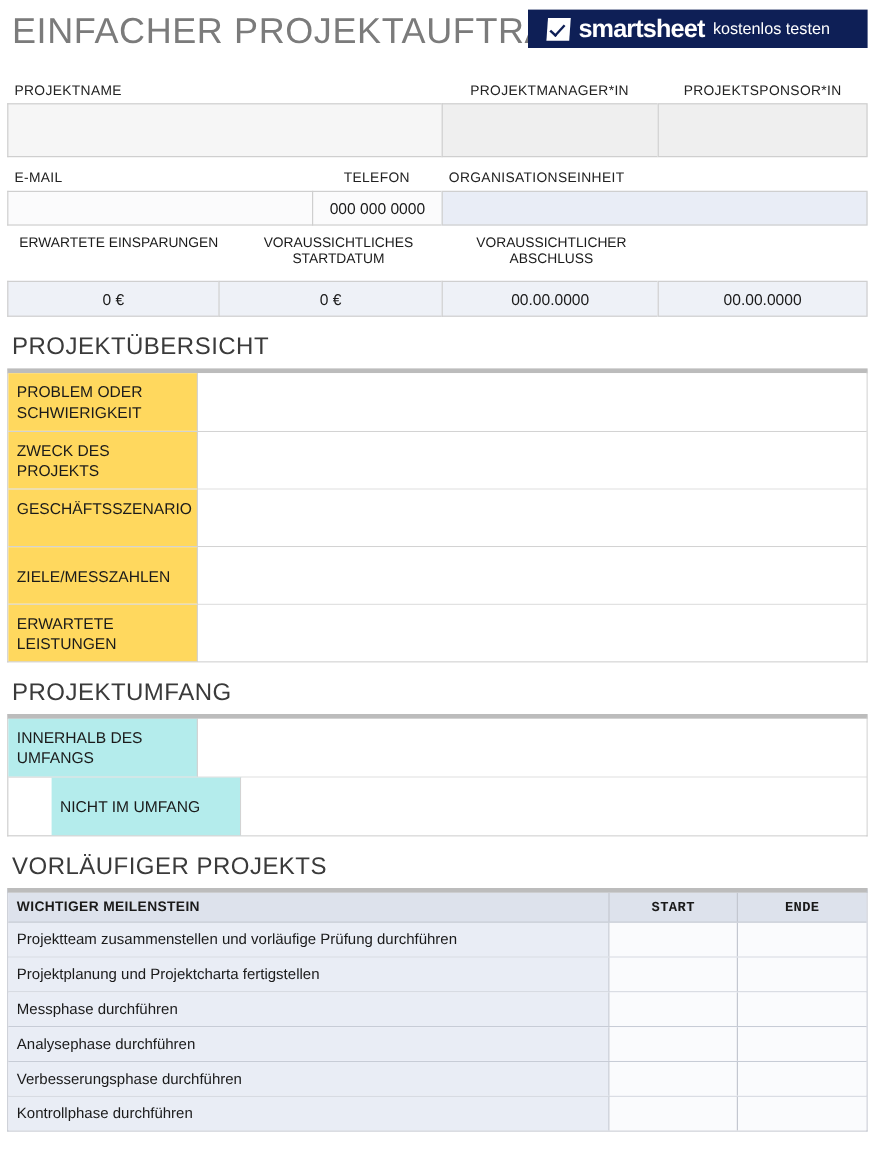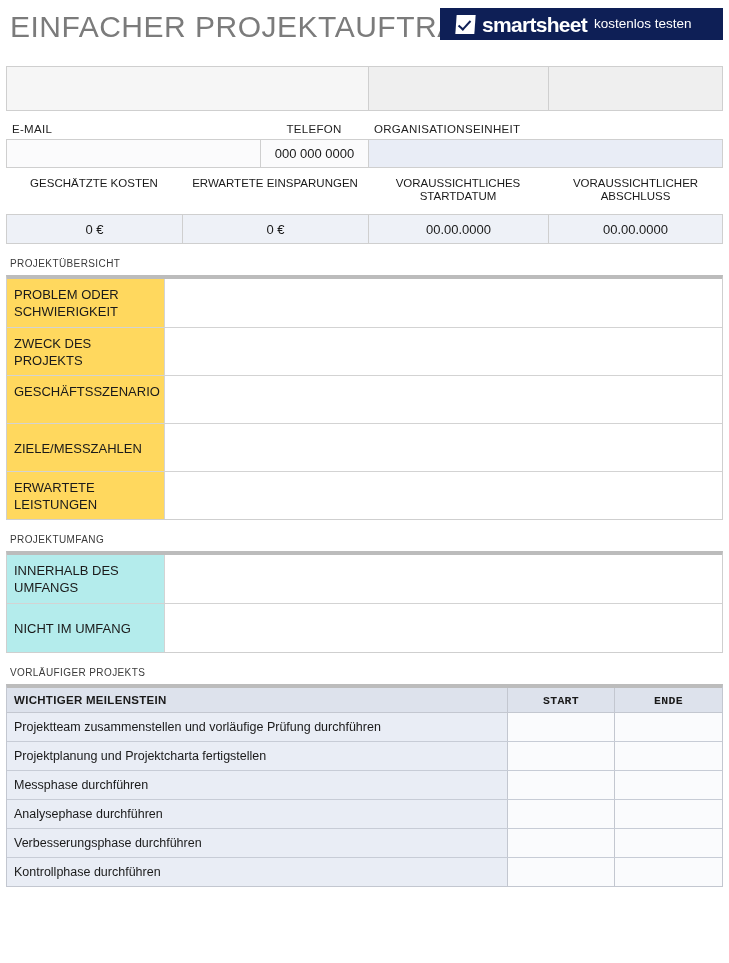--- a/index.html
+++ b/index.html
@@ -139,21 +139,21 @@
   .w-email   { width: 254px; }
   .w-tel     { width: 108px; }
   .w-org     { width: 355px; }
   .w-c1      { width: 176px; }
   .w-c2      { width: 186px; }
   .w-c3      { width: 180px; }
   .w-c4      { width: 175px; }
 
   
   .section-title {
-    font-size: 10px;
+    font-size: 20px;
     color: #3a3a3a;
     letter-spacing: 0.4px;
     margin: 14px 0 6px 4px;
     font-weight: 400;
   }
   .tbl {
     border-top: 4px solid #bcbcbc;
     border-left: 1px solid #cfcfcf;
     border-right: 1px solid #cfcfcf;
     border-bottom: 1px solid #cfcfcf;
@@ -260,41 +260,43 @@
 
   <div class="header">
     <div class="doc-title">EINFACHER PROJEKTAUFTRAG</div>
     <div class="logo-box">
       <span class="logo-mark"></span>
       <span class="logo-word">smartsheet</span>
       <span class="logo-tag">kostenlos testen</span>
     </div>
   </div>
 
+  <div class="form-labels">
+    <div class="lbl left w-name">PROJEKTNAME</div>
+    <div class="lbl center w-mgr">PROJEKTMANAGER*IN</div>
+    <div class="lbl center w-spon">PROJEKTSPONSOR*IN</div>
+  </div>
   <div class="form-fields">
     <div class="fld gray1 w-name"></div>
     <div class="fld gray2 w-mgr"></div>
     <div class="fld gray2 w-spon"></div>
   </div>
 
   <div class="form-labels" style="margin-top:8px;">
     <div class="lbl left w-email">E-MAIL</div>
     <div class="lbl center w-tel">TELEFON</div>
     <div class="lbl left w-org" style="padding-left:6px;">ORGANISATIONSEINHEIT</div>
   </div>
   <div class="form-fields" style="height:29px;">
     <div class="fld white w-email"></div>
     <div class="fld white w-tel">000 000 0000</div>
     <div class="fld blue w-org"></div>
   </div>
 
   <div style="display:flex; margin-top:9px;">
-    <div class="lbl-two w-c1">
-      <span>GESCHÄTZTE KOSTEN</span>
-    </div>
     <div class="lbl-two w-c2">
       <span>ERWARTETE EINSPARUNGEN</span>
     </div>
     <div class="lbl-two w-c3">
       <span>VORAUSSICHTLICHES</span>
       <span>STARTDATUM</span>
     </div>
     <div class="lbl-two w-c4">
       <span>VORAUSSICHTLICHER</span>
       <span>ABSCHLUSS</span>
@@ -330,21 +332,21 @@
       <div class="cell-input"></div>
     </div>
   </div>
 
   <div class="section-title">PROJEKTUMFANG</div>
   <div class="tbl">
     <div class="tbl-row" style="min-height:48px;">
       <div class="cell-label cell-cyan two-line">INNERHALB DES UMFANGS</div>
       <div class="cell-input"></div>
     </div>
-    <div class="tbl-row" style="min-height:48px;">
+    <div class="tbl-row" style="min-height:48px;margin-left:36px;">
       <div class="cell-label cell-cyan">NICHT IM UMFANG</div>
       <div class="cell-input"></div>
     </div>
   </div>
 
   <div class="section-title">VORLÄUFIGER PROJEKTS</div>
   <div class="time-tbl">
     <div class="time-head">
       <div class="th th-ms">WICHTIGER MEILENSTEIN</div>
       <div class="th th-start">START</div>

